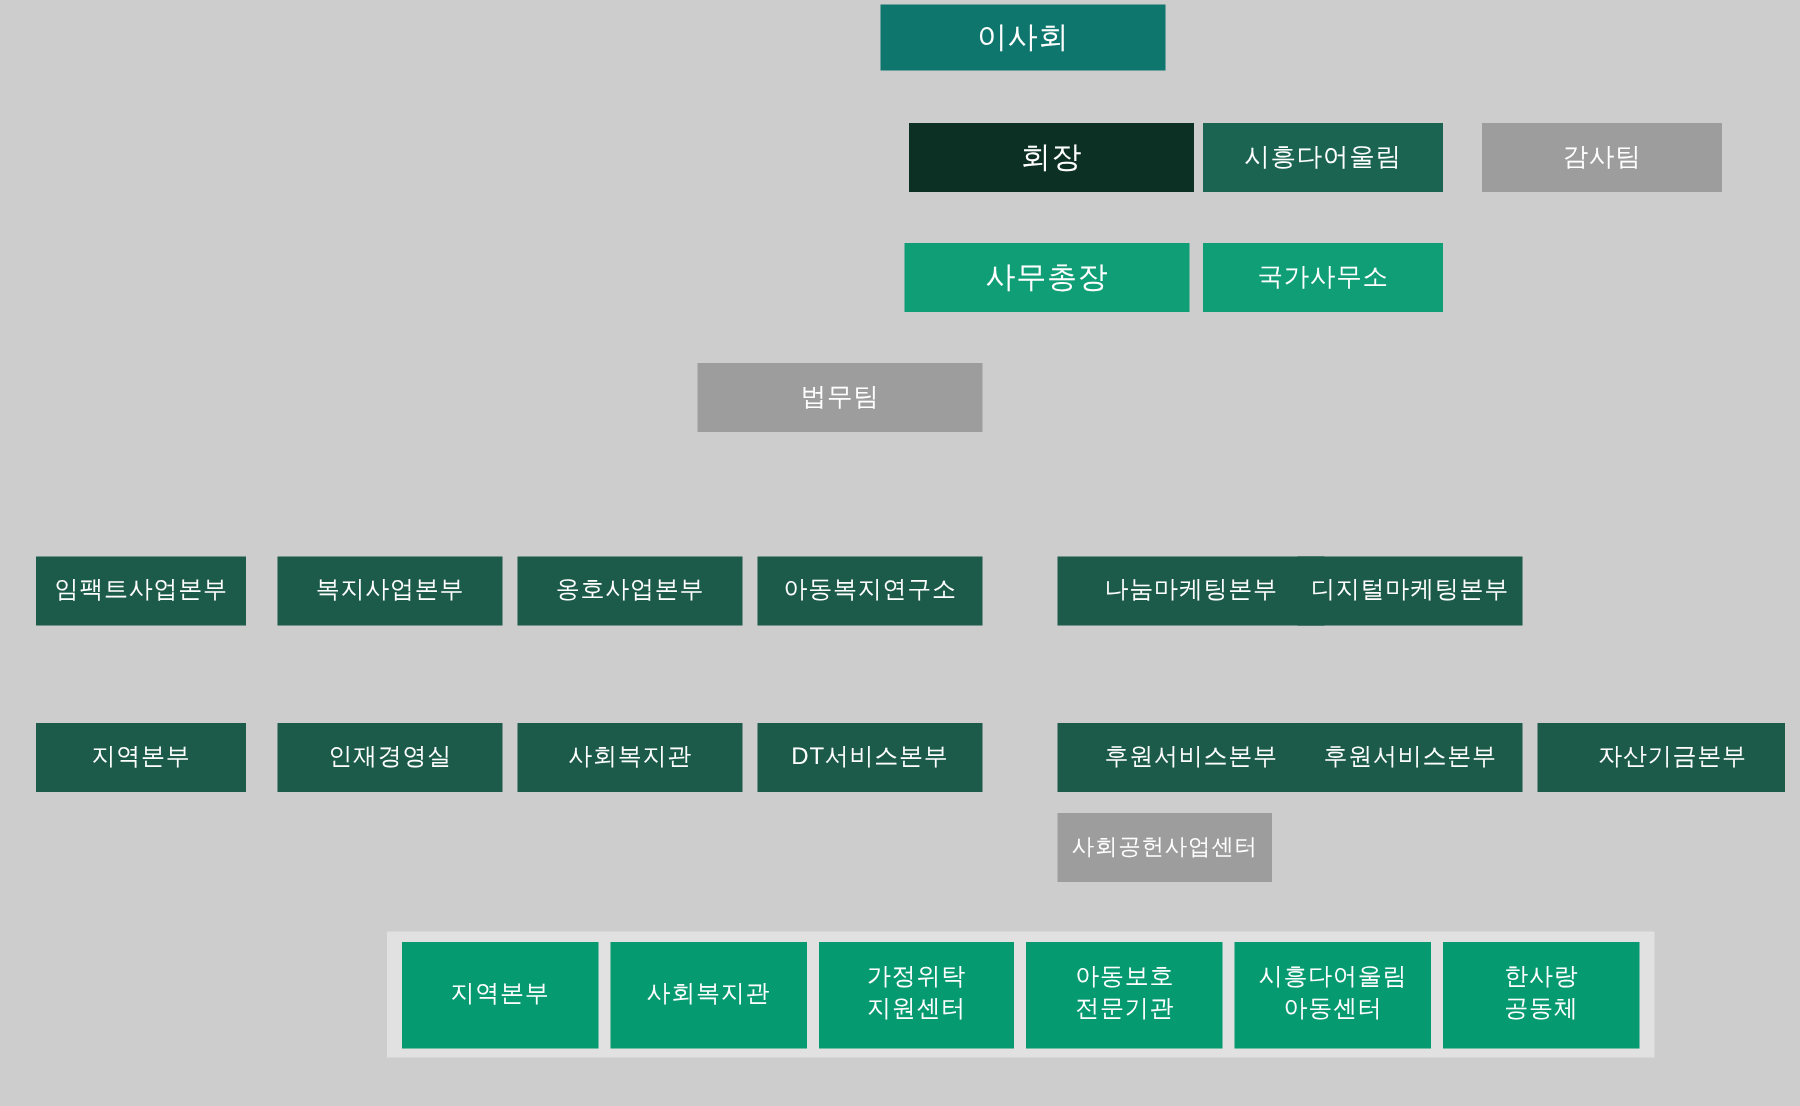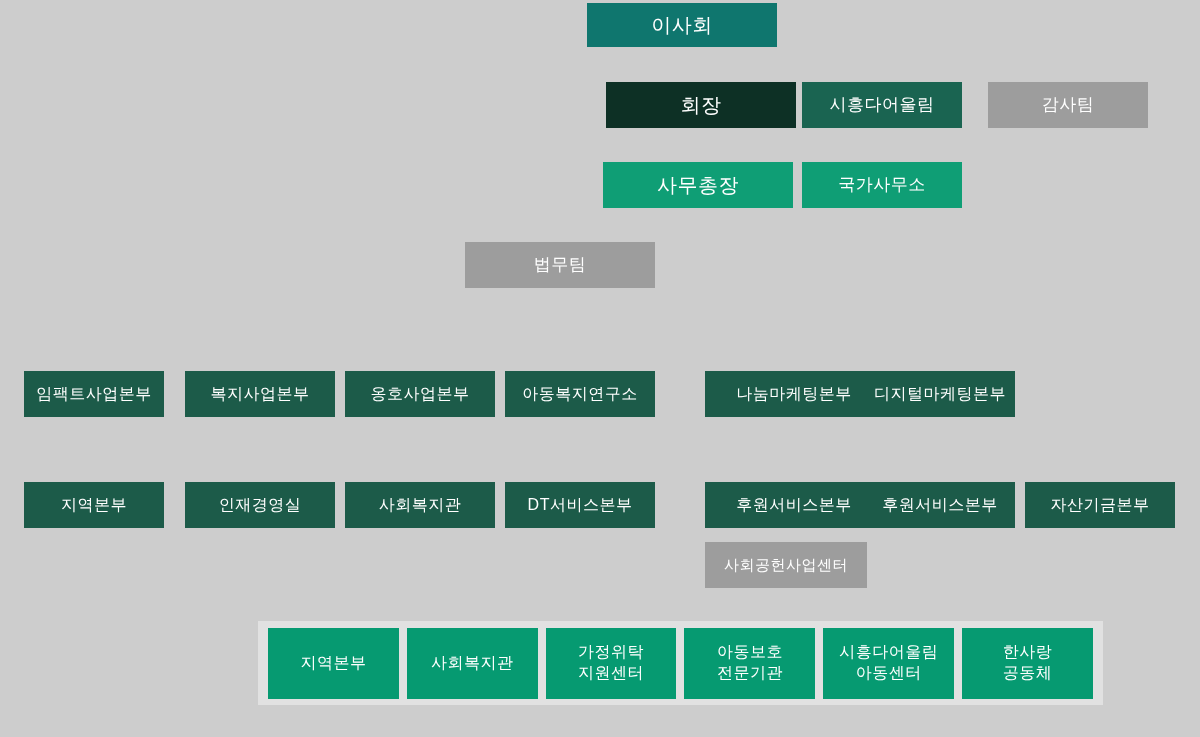--- a/index.html
+++ b/index.html
@@ -45,23 +45,23 @@
 
   
   .r1 { top: 371px; height: 46px; }
   .r2 { top: 482px; height: 46px; }
   .c0 { left: 24px;   width: 140px; }
   .c1 { left: 185px;  width: 150px; }
   .c2 { left: 345px;  width: 150px; }
   .c3 { left: 505px;  width: 150px; }
   .c4 { left: 705px;  width: 178px; }
   .c5 { left: 865px;  width: 150px; }
-  .c6 { left: 1025px; width: 150px; }
+  .c6 { left: 1025px; width: 150px; padding-left: 15px; }
 
-  .csr-center { left: 705px; top: 542px; width: 162px; height: 46px; }
+  .csr-center { left: 705px; top: 542px; width: 143px; height: 46px; }
 
   
   .panel {
     position: absolute;
     left: 258px; top: 621px;
     width: 845px; height: 84px;
     display: flex;
     align-items: center;
     box-sizing: border-box;
     padding: 9px 10px;

